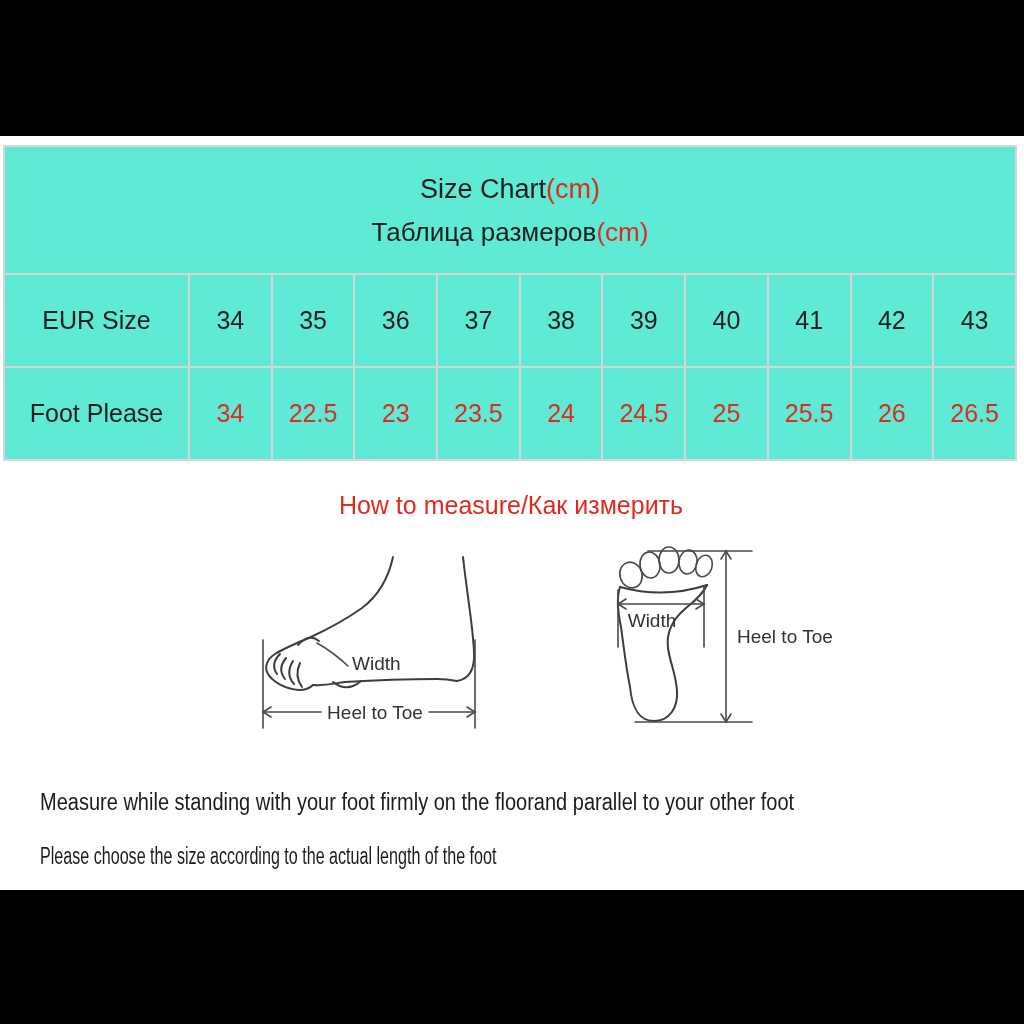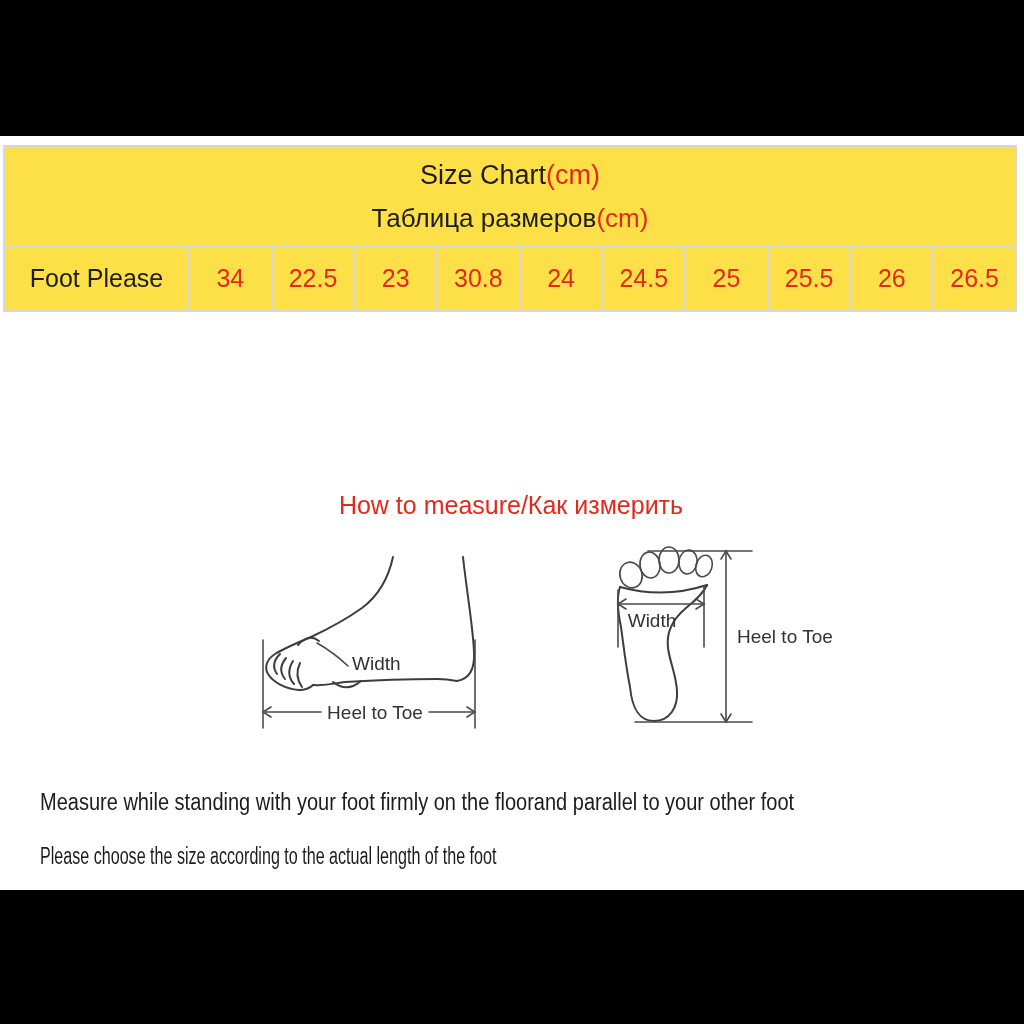--- a/index.html
+++ b/index.html
@@ -10,21 +10,21 @@
   .letterbox { position:absolute; left:0; width:1024px; background:#000; }
   .letterbox.top { top:0; height:136px; }
   .letterbox.bottom { top:890px; height:134px; }
 
   table.size-table {
     position:absolute; left:3px; top:145px; width:1014px;
     border-collapse:collapse; table-layout:fixed; background:#fff;
   }
   .size-table td {
     border:2px solid #d7d7d7; text-align:center; vertical-align:middle;
-    font-size:25px; color:#1d1d1d; height:63px; padding:0; background:#fde047;
+    font-size:25px; color:#1d1d1d; height:63px; padding:14px; background:#5eead4;
     overflow:hidden;
   }
   .size-table td.title-cell { height:98px; }
   .title-line1 { font-size:27px; line-height:27px; }
   .title-line2 { font-size:26px; line-height:26px; margin-top:16px; }
   .red { color:#e02a1e; }
   tr.red-values td.val { color:#e02a1e; }
 
   .measure-heading {
     position:absolute; top:491px; left:0; width:990px; text-align:center;
@@ -67,26 +67,39 @@
         <col>
         <col>
     </colgroup>
     <tbody>
       <tr>
         <td colspan="11" class="title-cell">
           <div class="title-line1"><span>Size Chart</span><span class="red">(cm)</span></div>
           <div class="title-line2"><span>Таблица размеров</span><span class="red">(cm)</span></div>
         </td>
       </tr>
+      <tr>
+        <td class="lbl">EUR Size</td>
+        <td class="val">34</td>
+        <td class="val">35</td>
+        <td class="val">36</td>
+        <td class="val">37</td>
+        <td class="val">38</td>
+        <td class="val">39</td>
+        <td class="val">40</td>
+        <td class="val">41</td>
+        <td class="val">42</td>
+        <td class="val">43</td>
+      </tr>
       <tr class="red-values">
         <td class="lbl">Foot Please</td>
         <td class="val">34</td>
         <td class="val">22.5</td>
         <td class="val">23</td>
-        <td class="val">30.8</td>
+        <td class="val">23.5</td>
         <td class="val">24</td>
         <td class="val">24.5</td>
         <td class="val">25</td>
         <td class="val">25.5</td>
         <td class="val">26</td>
         <td class="val">26.5</td>
       </tr>
     </tbody>
   </table>
 

